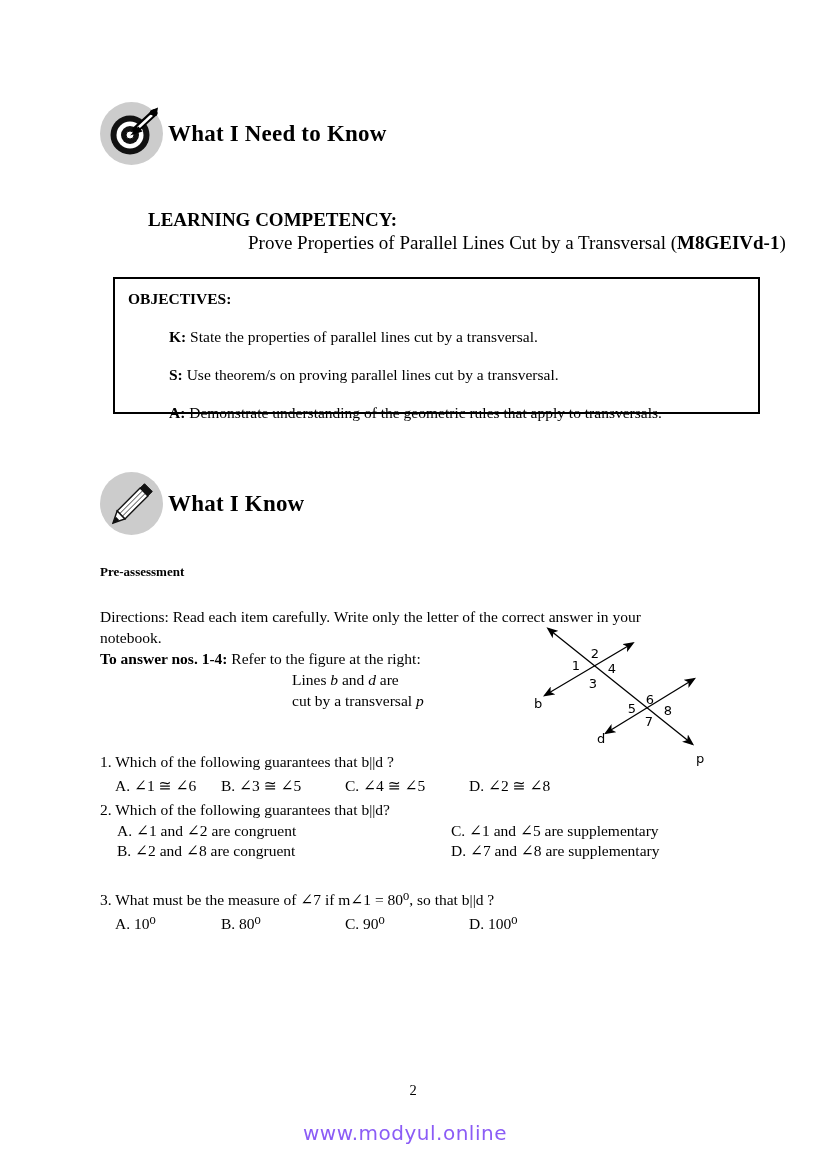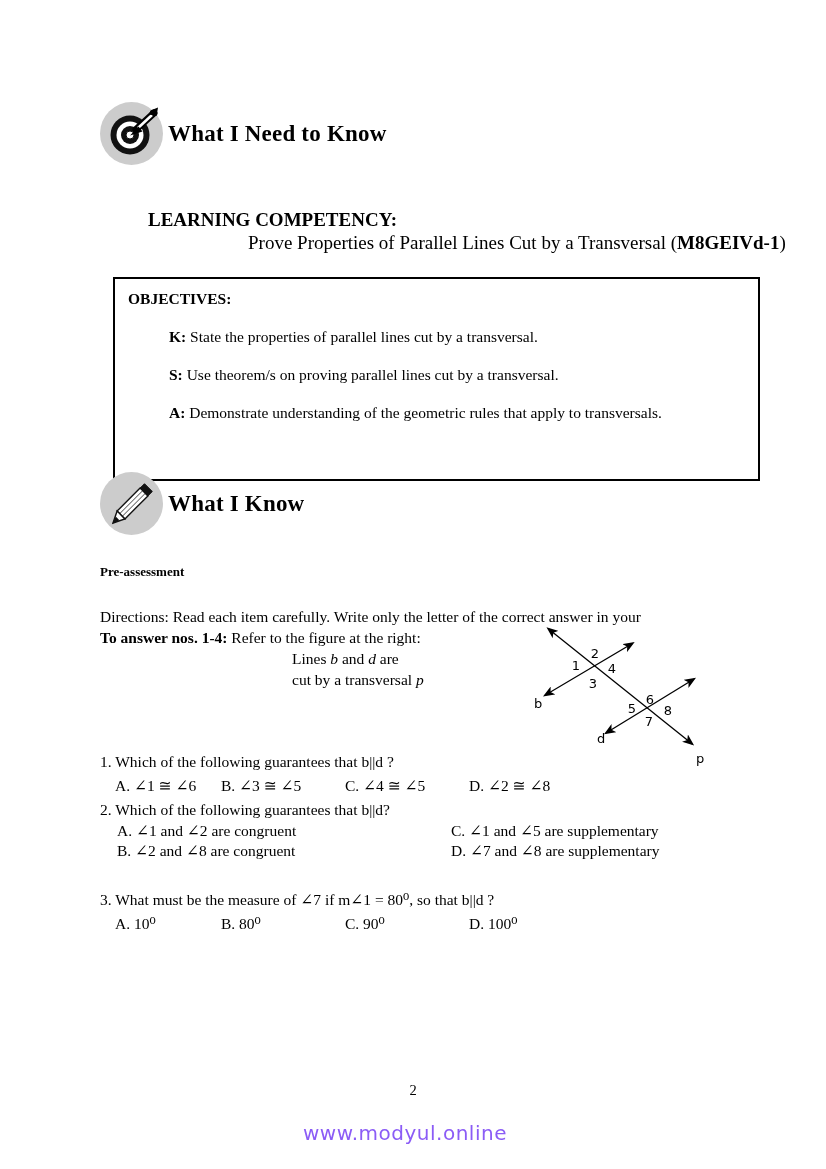--- a/index.html
+++ b/index.html
@@ -16,21 +16,21 @@
   .hdr h1 { margin:0; font-size:23px; font-weight:bold; letter-spacing:0.2px; }
 
   
   .competency { position:absolute; left:100px; top:209px; font-size:19px; line-height:21px;margin-left:48px; }
   .competency .head { font-weight:bold; }
   .competency .line2 { margin-left:100px; margin-top:2px; }
   .bold { font-weight:bold; }
 
   
   .objectives {
-    position:absolute; left:113px; top:277px; width:647px; height:204px;
+    position:absolute; left:113px; top:277px; width:647px; height:137px;
     border:2px solid #000; box-sizing:border-box; font-size:15.5px;
   }
   .objectives .obj-title { font-weight:bold; margin:11px 0 0 13px; }
   .objectives .obj-item { margin-left:54px; margin-top:20px; }
   .objectives .obj-item:first-of-type { margin-top:26px; }
 
   
   .pre-head { position:absolute; left:100px; top:564px; font-size:13px; font-weight:bold; }
   .directions { position:absolute; left:100px; top:606px; font-size:15.5px; line-height:21px; width:640px; }
   .caption { margin-left:192px; }
@@ -100,20 +100,21 @@
       <polygon points="12.3,51.7 15.8,44.6 19.4,48.2" fill="#111"></polygon>
       <polygon points="40.1,16.1 44.5,11.7 52.3,19.5 47.9,23.9" fill="#111" stroke="#111" stroke-width="1"></polygon>
     </svg>
     <h1>What I Know</h1>
   </div>
 
   <div class="pre-head">Pre-assessment</div>
 
   <div class="directions">
     <div>Directions: Read each item carefully. Write only the letter of the correct answer in your</div>
+    <div>notebook.</div>
     <div><span class="bold">To answer nos. 1-4:</span><span> Refer to the figure at the right:</span></div>
     <div class="caption"><span>Lines </span><span class="it">b</span><span> and </span><span class="it">d</span><span> are</span></div>
     <div class="caption"><span>cut by a transversal </span><span class="it">p</span></div>
   </div>
 
   <div class="figure-wrap">
     <svg width="200" height="152" viewBox="0 0 200 152">
       <defs>
         <marker id="arw" viewBox="0 0 10 8" refX="8" refY="4" markerWidth="9" markerHeight="7.2" orient="auto-start-reverse">
           <path d="M0,0 L10,4 L0,8 L2.5,4 z" fill="#000"></path>

